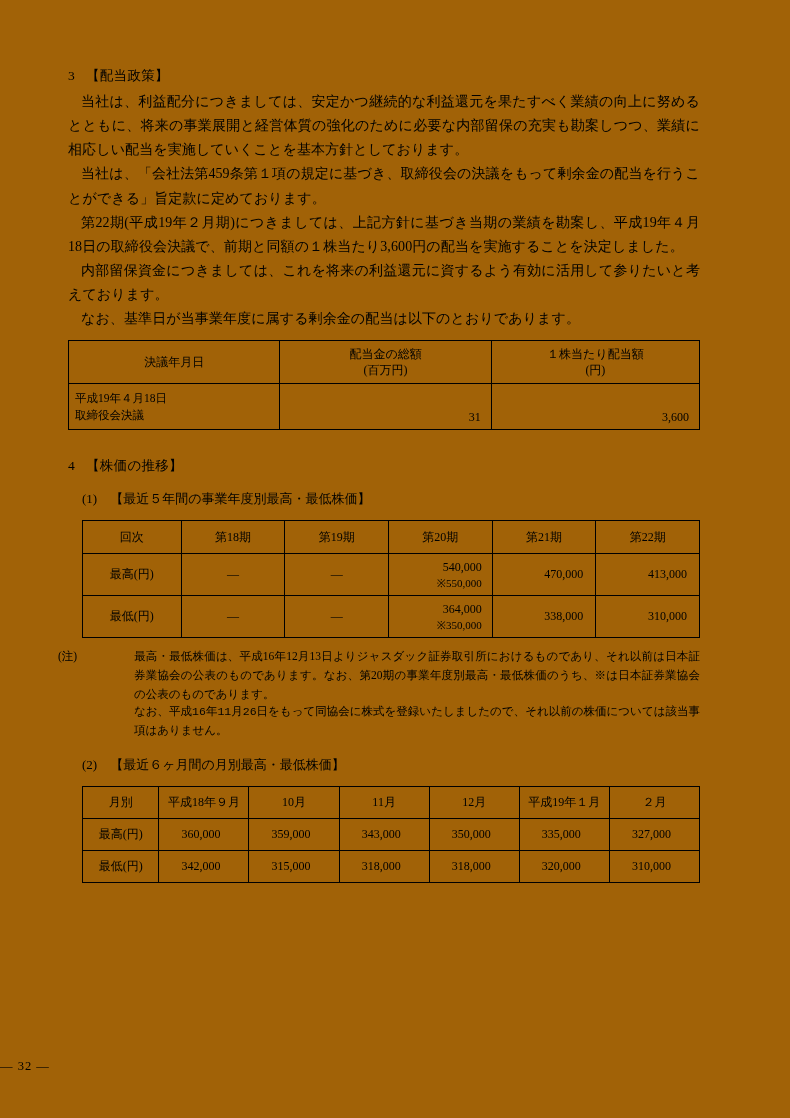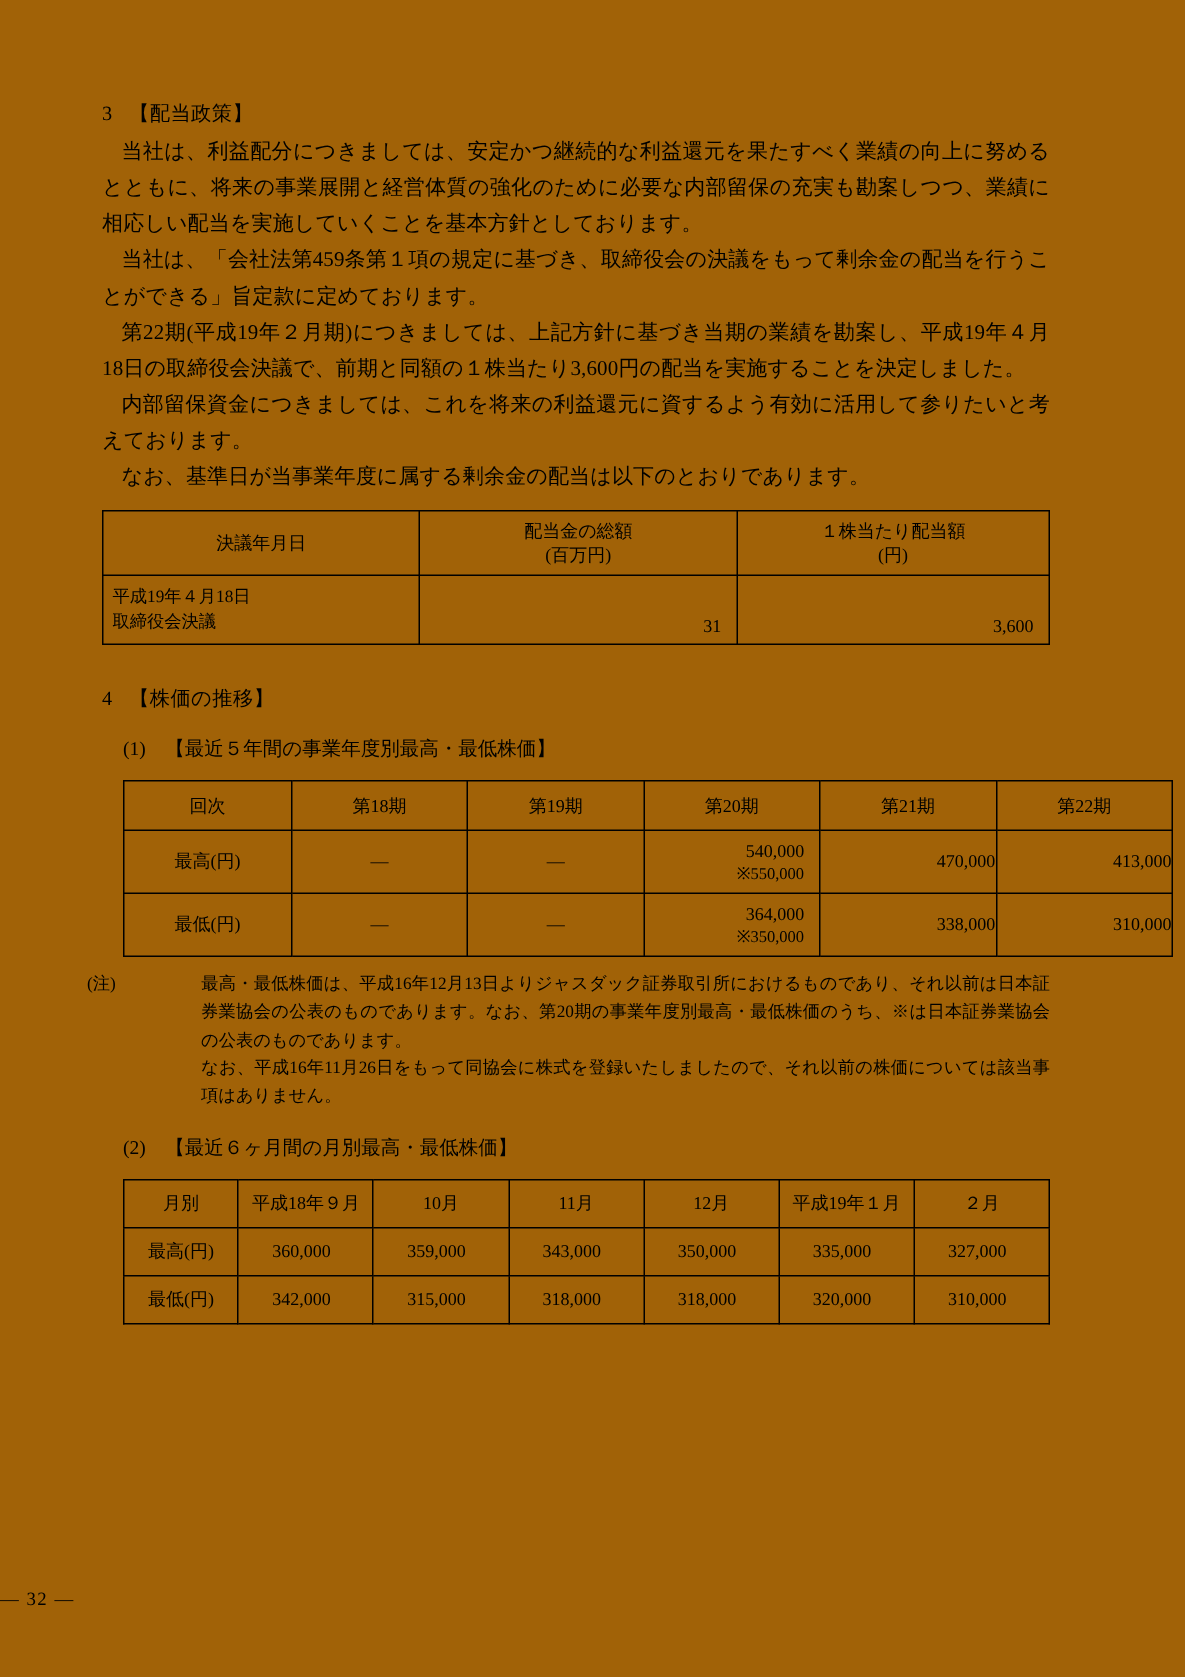--- a/index.html
+++ b/index.html
@@ -83,37 +83,37 @@
   .spacer-md { height: 14px; }
   .spacer-sm { height: 9px; }
   .sub-head {
     font-size: 13px;
     line-height: 1.5;
     margin: 0;
     padding-left: 14px;
   }
   .tbl-wrap-1 {
     margin: 12px 0 0 14px;
-    width: 700px;
+    width: 618px;
   }
   .tbl-years {
     table-layout: fixed;
   }
   .tbl-years th, .tbl-years td {
     text-align: center;
     font-size: 12px;
     height: 22px;
     padding: 5px 3px;
   }
   .tbl-years td.rowlab {
     text-align: center;
   }
   .tbl-years td.num {
     text-align: right;
-    padding-right: 0;
+    padding-right: 12px;
   }
   .tbl-years td.numdual {
     text-align: right;
     padding-right: 10px;
     line-height: 1.35;
   }
   .tbl-years td.numdual .small {
     font-size: 11px;
   }
   .note {
@@ -128,20 +128,21 @@
     display: inline-block;
     width: 38px;
   }
   .note p { margin: 0; }
   .note-hang {
     padding-left: 52px;
     text-indent: -38px;
   }
   .note-cont {
     padding-left: 52px;
+    font-family: Liberation Mono, monospace;
   }
   .tbl-wrap-2 {
     margin: 12px 0 0 14px;
     width: 618px;
   }
   .tbl-months {
     table-layout: fixed;
   }
   .tbl-months th, .tbl-months td {
     text-align: center;

